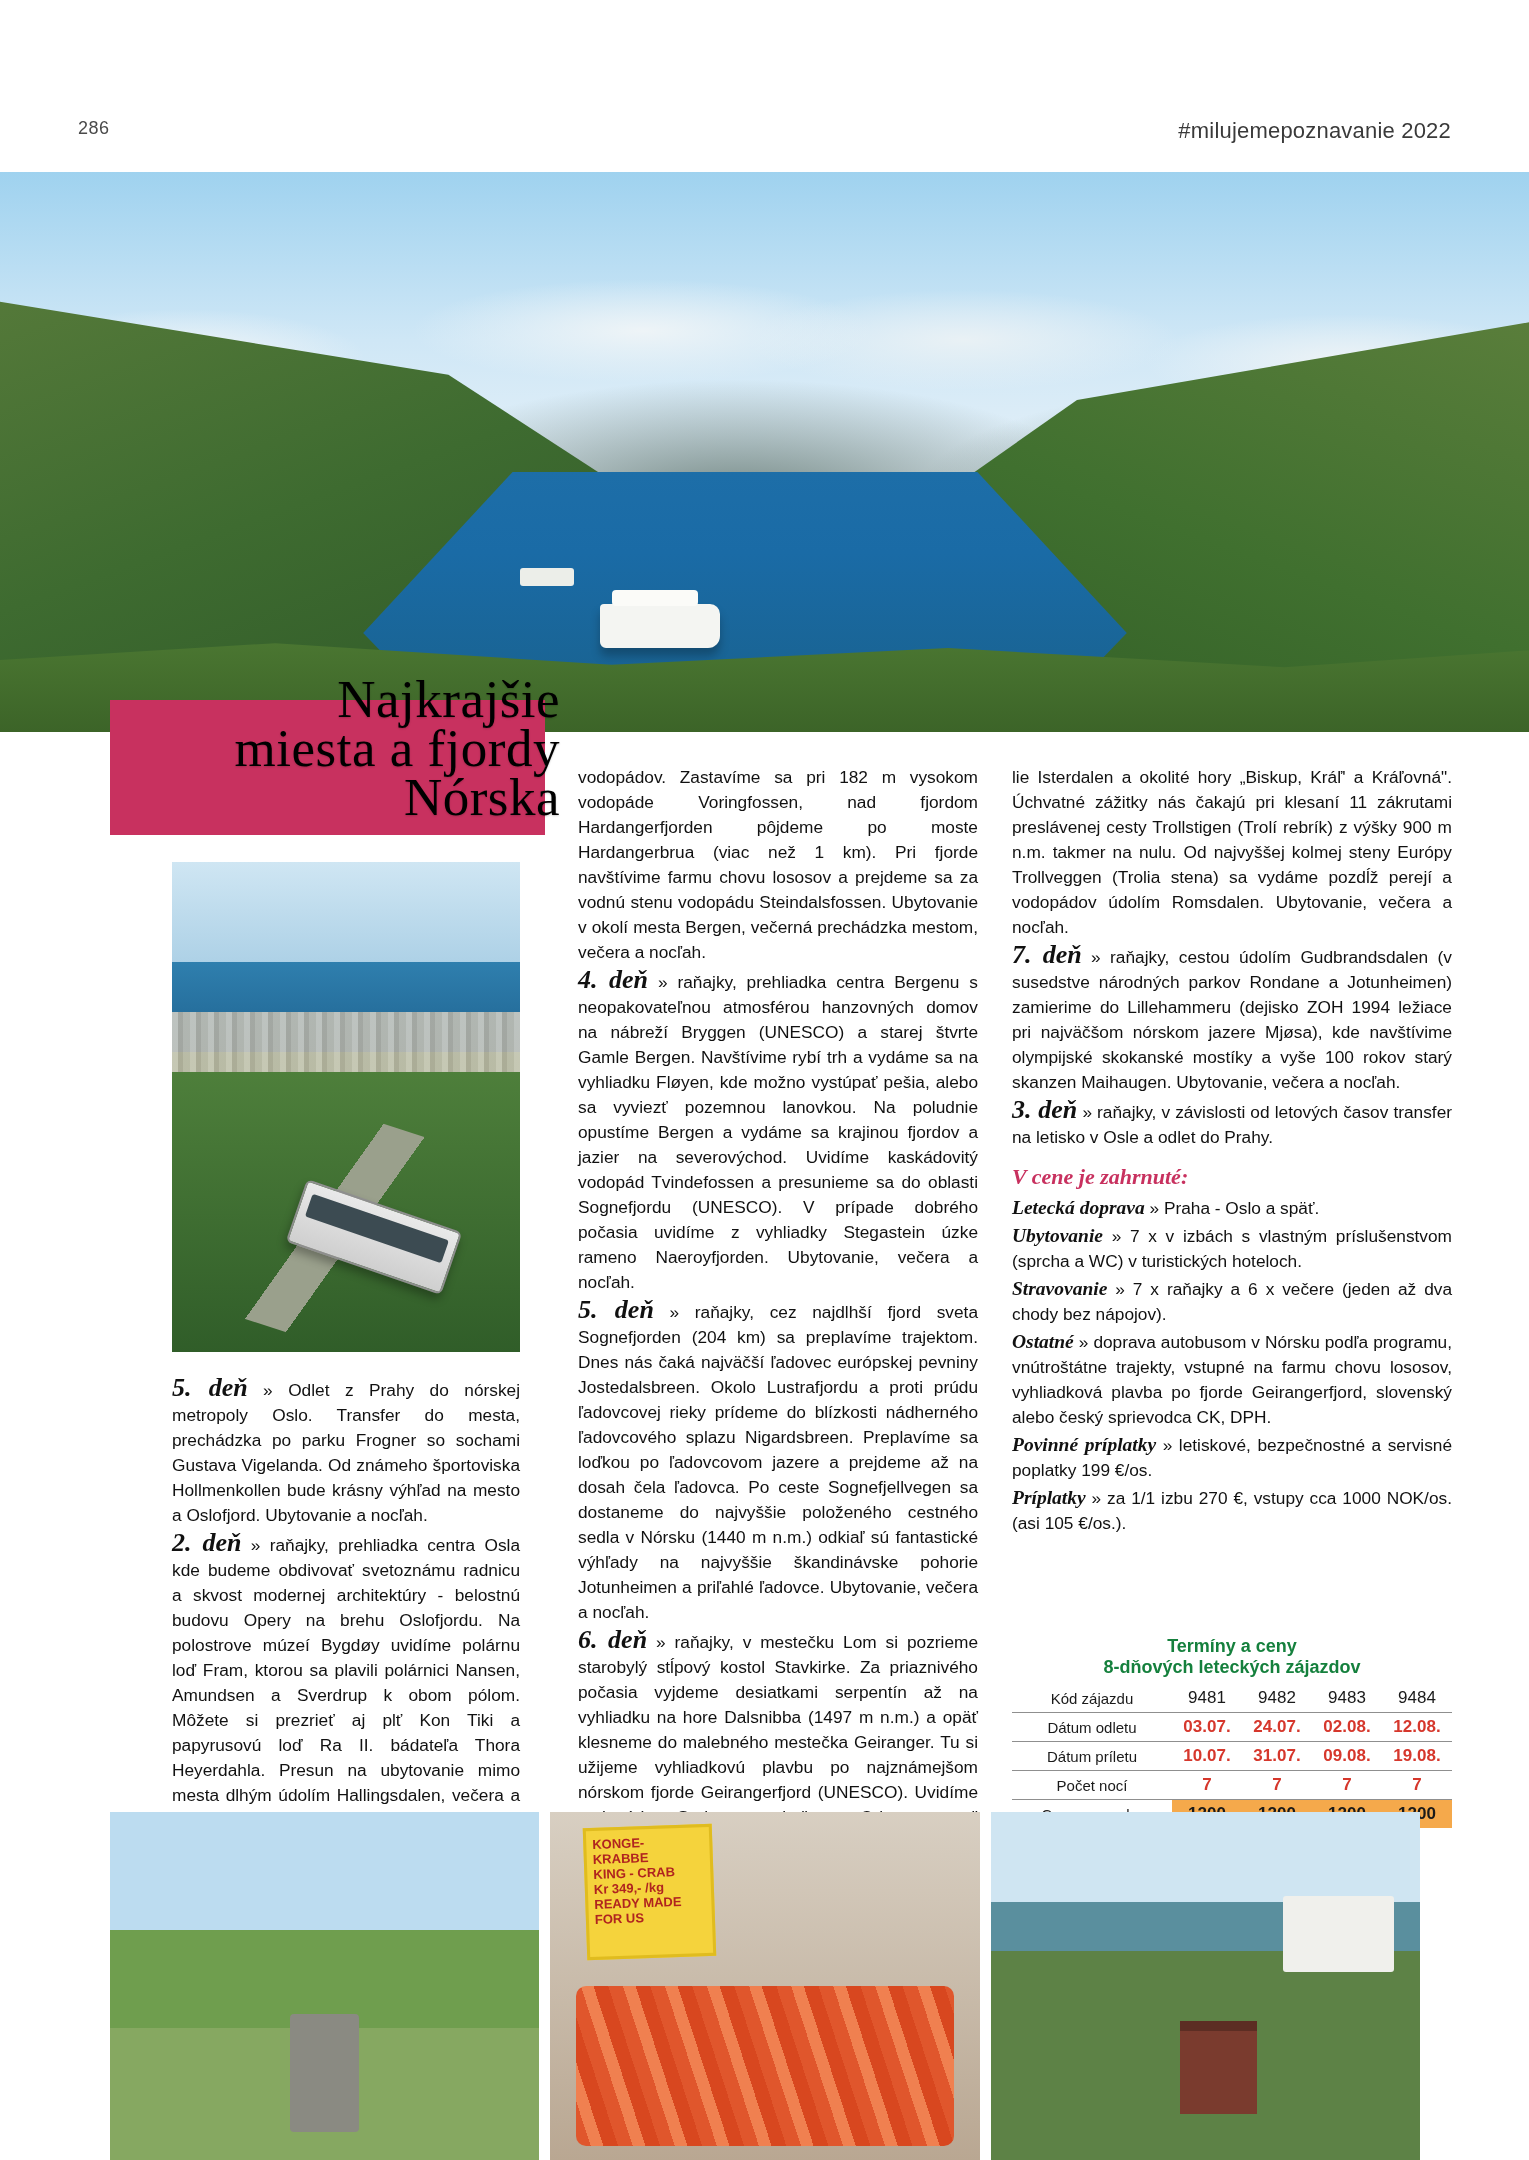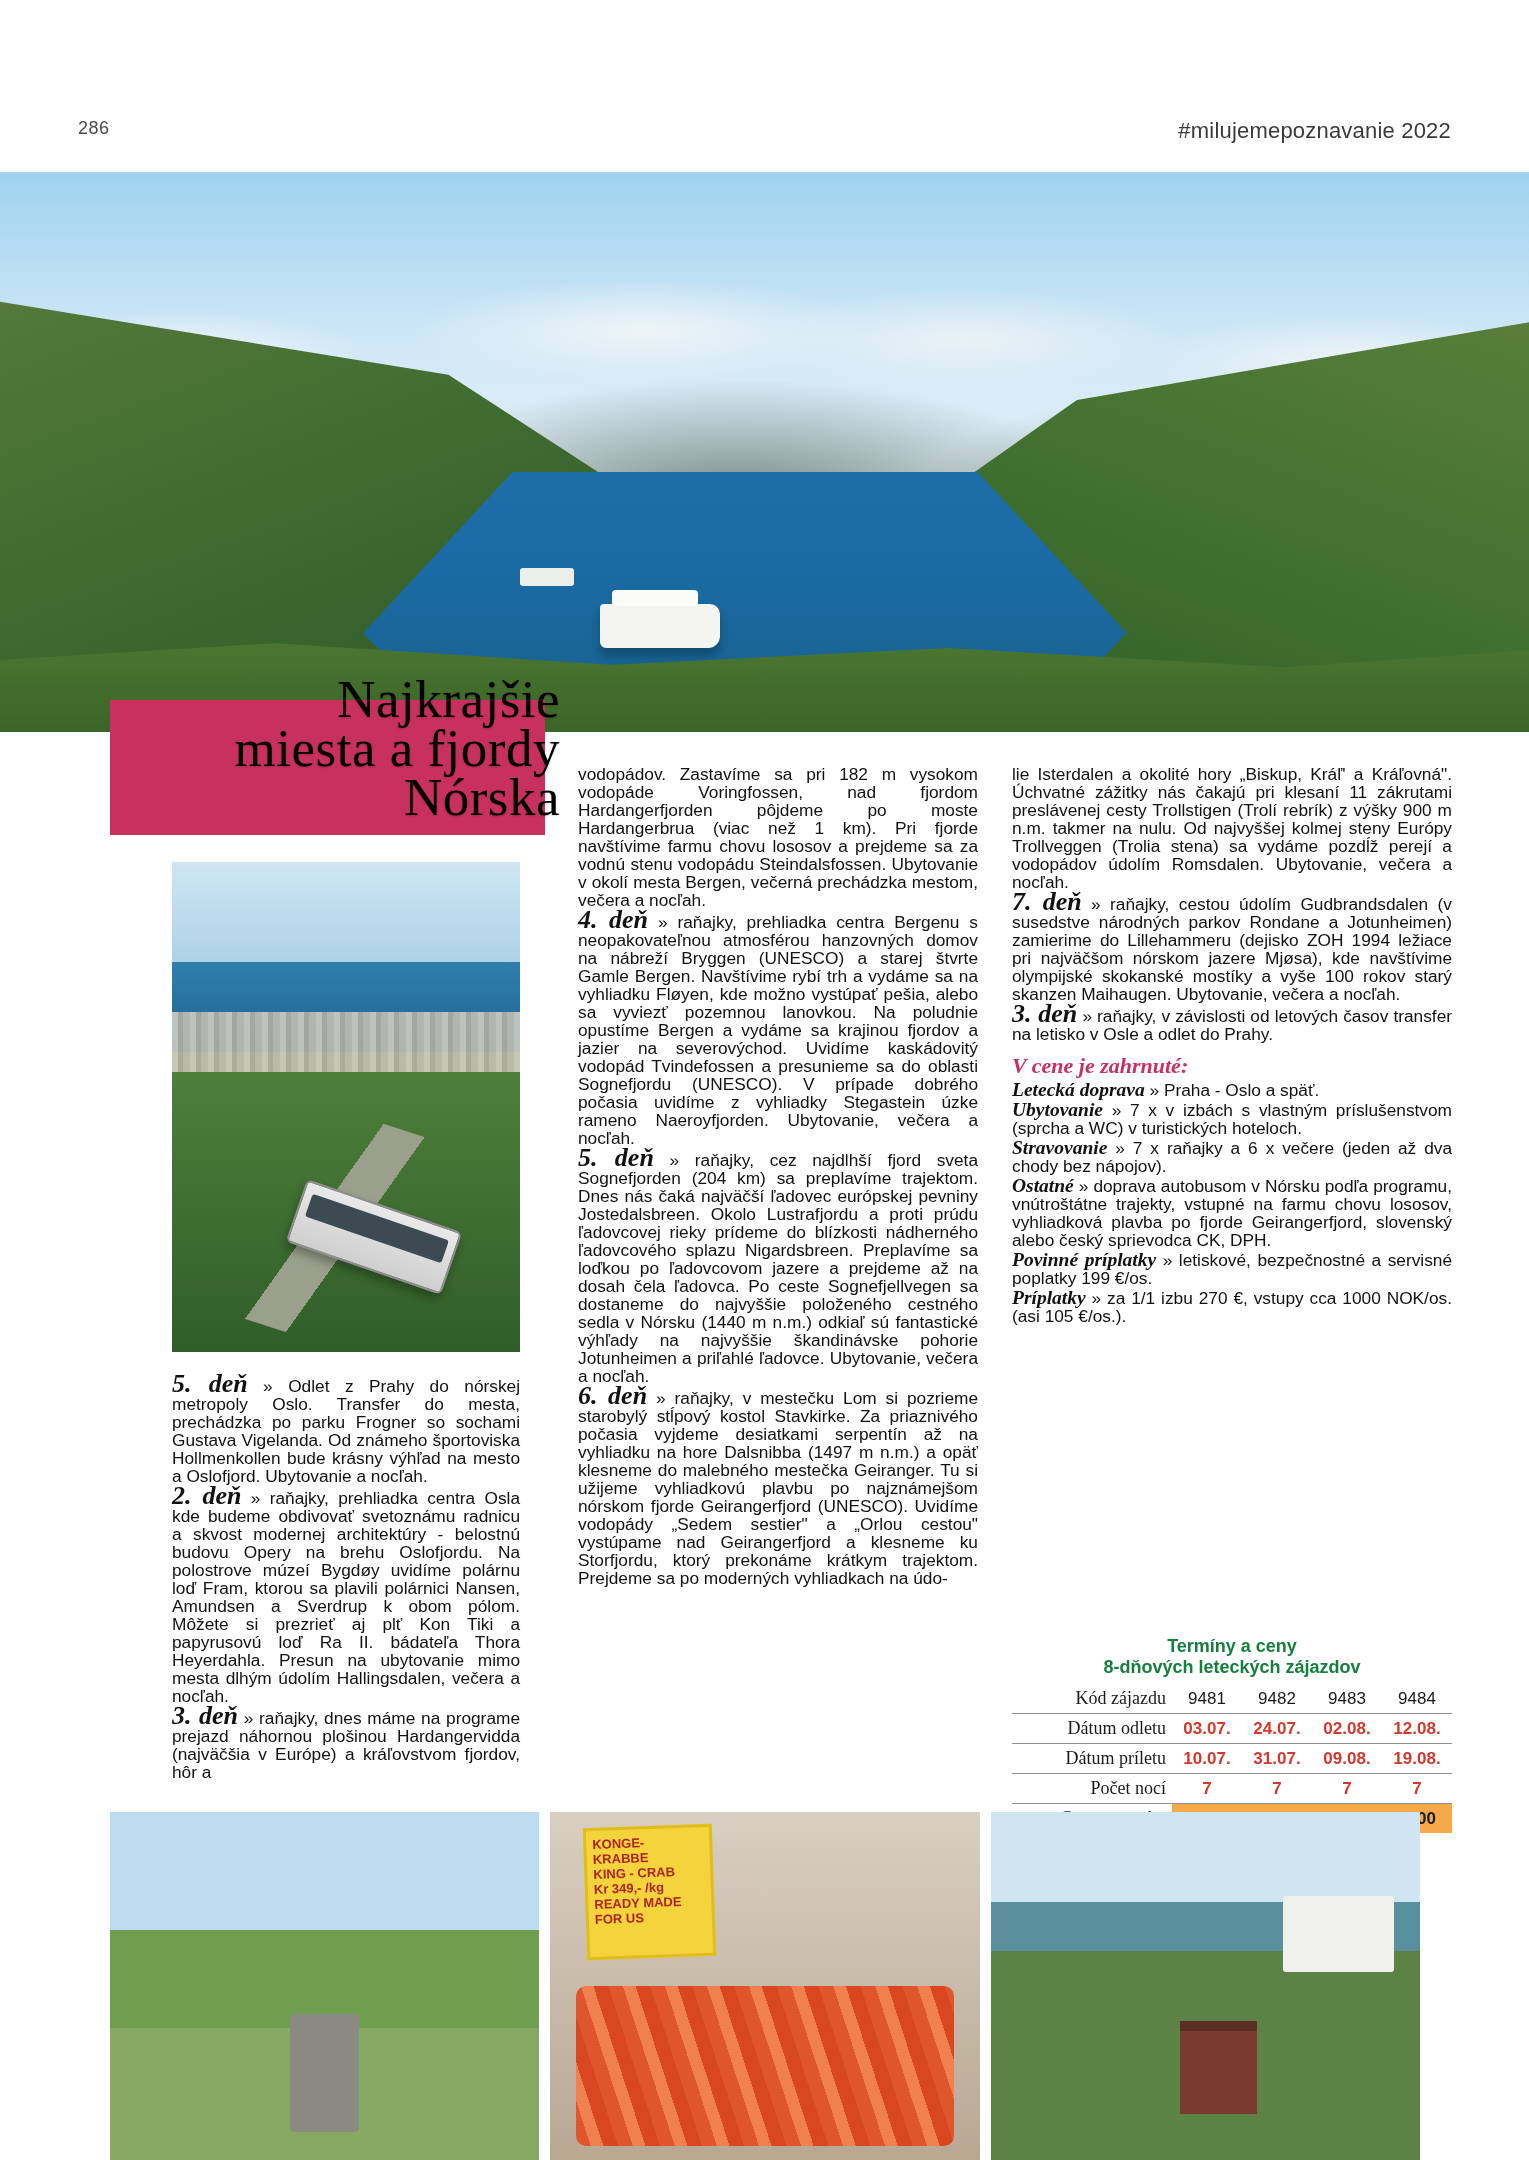--- a/index.html
+++ b/index.html
@@ -166,21 +166,21 @@
   .bp-tram { position:absolute; left:120px; top:342px; width:160px; height:62px;
     background: linear-gradient(#e9e9e9, #cfcfcf); border:2px solid #8e8e8e;
     border-radius: 6px; transform: rotate(19deg); box-shadow: 0 6px 10px rgba(0,0,0,.3); }
   .bp-tram:after { content:""; position:absolute; left:8px; top:10px; right:8px; height:24px;
     background:#3c4b52; border-radius:3px; }
 
   
   .col {
     position: absolute;
     font-size: 17.3px;
-    line-height: 18px;
+    line-height: 25px;
     color: #111;
     text-align: justify;
   }
   .col p { margin: 0 0 2px 0; }
   .col-1 { left: 172px; top: 1375px; width: 348px; }
   .col-2 { left: 578px; top: 765px; width: 400px; }
   .col-3 { left: 1012px; top: 765px; width: 440px; }
 
   .day {
     font-family: "Liberation Serif", serif;
@@ -225,24 +225,23 @@
     border-collapse: collapse;
     font-size: 17px;
   }
   table.price td {
     padding: 4px 6px;
     border-bottom: 1px solid #8f8f8f;
     text-align: center;
     white-space: nowrap;
   }
   table.price td.lbl {
-    text-align: right;
+    text-align: center;
     width: 148px;
-    font-size: 18px;
-    font-family: Liberation Serif, serif;
+    font-size: 15px;
   }
   table.price tr.head td { border-bottom: 1px solid #8f8f8f; }
   table.price tr.last td { border-bottom: none; }
   .red { color: #d6372c; font-weight: bold; }
   .cell-hl { background: #f5a94b; font-weight: bold; }
 
   
   .strip {
     position: absolute;
     left: 110px;

